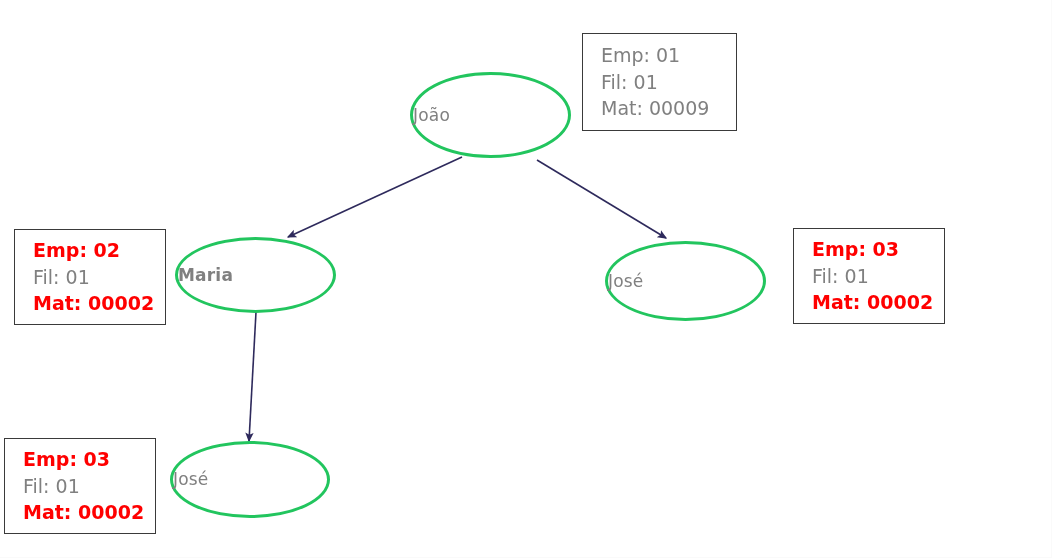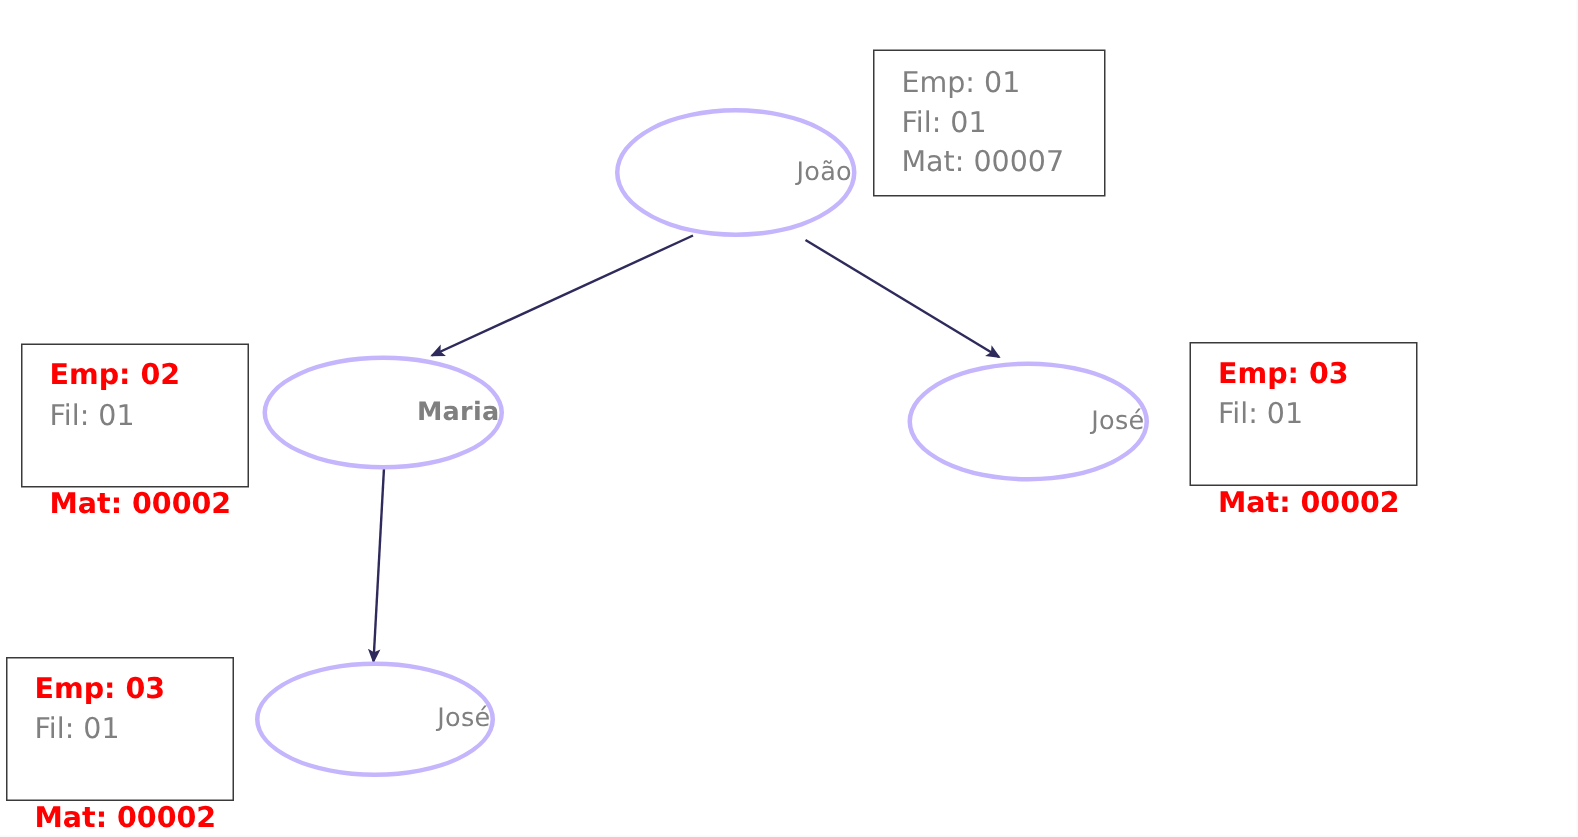--- a/index.html
+++ b/index.html
@@ -21,26 +21,26 @@
   #edge-layer {
     position: absolute;
     left: 0;
     top: 0;
     width: 1052px;
     height: 558px;
     pointer-events: none;
   }
   .node {
     position: absolute;
-    border: 3px solid #c4b5fd;
+    border: 3px solid #22c55e;
     border-radius: 50%;
     background: transparent;
     display: flex;
     align-items: center;
-    justify-content: flex-end;
+    justify-content: flex-start;
     box-sizing: border-box;
   }
   .node-label {
     color: #808080;
     font-size: 17px;
     line-height: 1;
     letter-spacing: 0.2px;
     white-space: nowrap;
   }
   .info-box {
@@ -55,21 +55,20 @@
   }
   .info-line {
     font-size: 19px;
     line-height: 1.42;
     white-space: nowrap;
     color: #808080;
   }
   .info-line.hl {
     color: #ff0000;
     font-weight: bold;
-    margin-top: 33px;
   }
 </style>
 </head>
 <body>
 
 <div id="canvas">
 
   <svg id="edge-layer" width="1052" height="558" viewBox="0 0 1052 558">
     <defs>
       <marker id="arrowhead" markerWidth="7" markerHeight="7" refX="5.2" refY="3" orient="auto" markerUnits="strokeWidth">
@@ -93,21 +92,21 @@
     <span class="node-label">José</span>
   </div>
 
   <div class="node" style="left:170px; top:441px; width:160px; height:77px;">
     <span class="node-label">José</span>
   </div>
 
   <div class="info-box" style="left:582px; top:33px; width:155px; height:98px;">
     <span class="info-line">Emp: 01</span>
     <span class="info-line">Fil: 01</span>
-    <span class="info-line">Mat: 00007</span>
+    <span class="info-line">Mat: 00009</span>
   </div>
 
   <div class="info-box" style="left:14px; top:229px; width:152px; height:96px;">
     <span class="info-line hl">Emp: 02</span>
     <span class="info-line">Fil: 01</span>
     <span class="info-line hl">Mat: 00002</span>
   </div>
 
   <div class="info-box" style="left:793px; top:228px; width:152px; height:96px;">
     <span class="info-line hl">Emp: 03</span>

